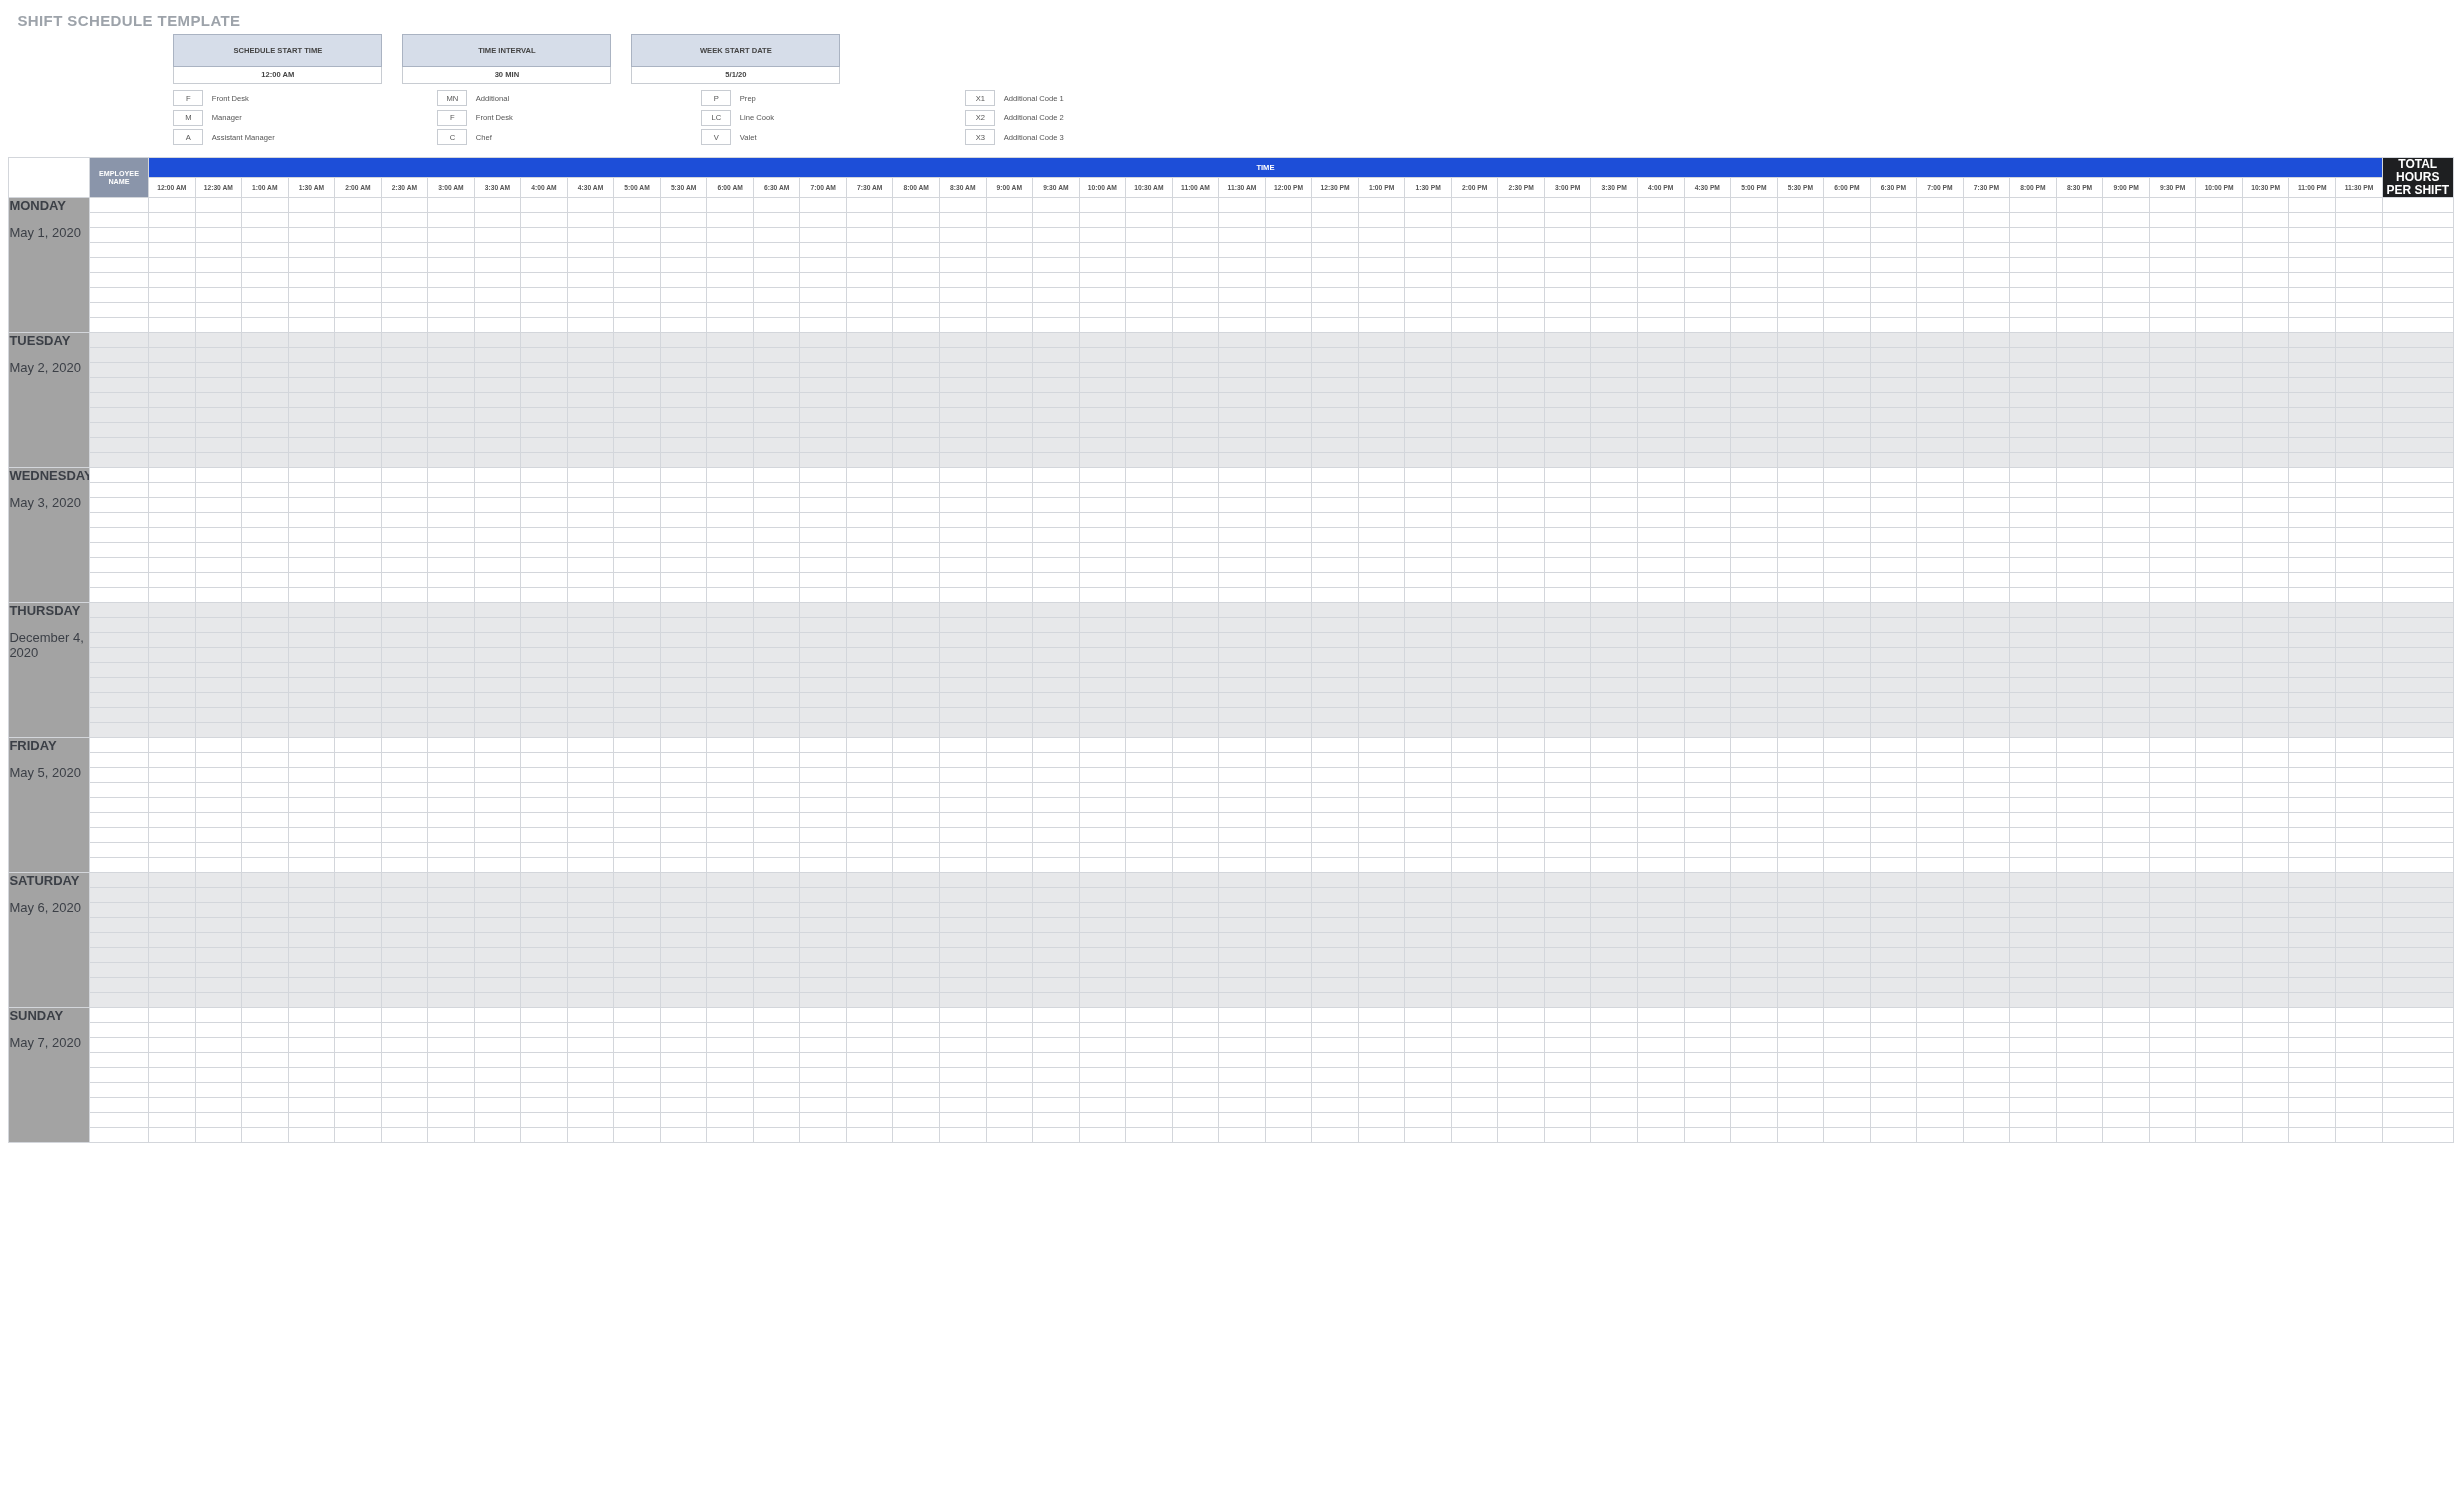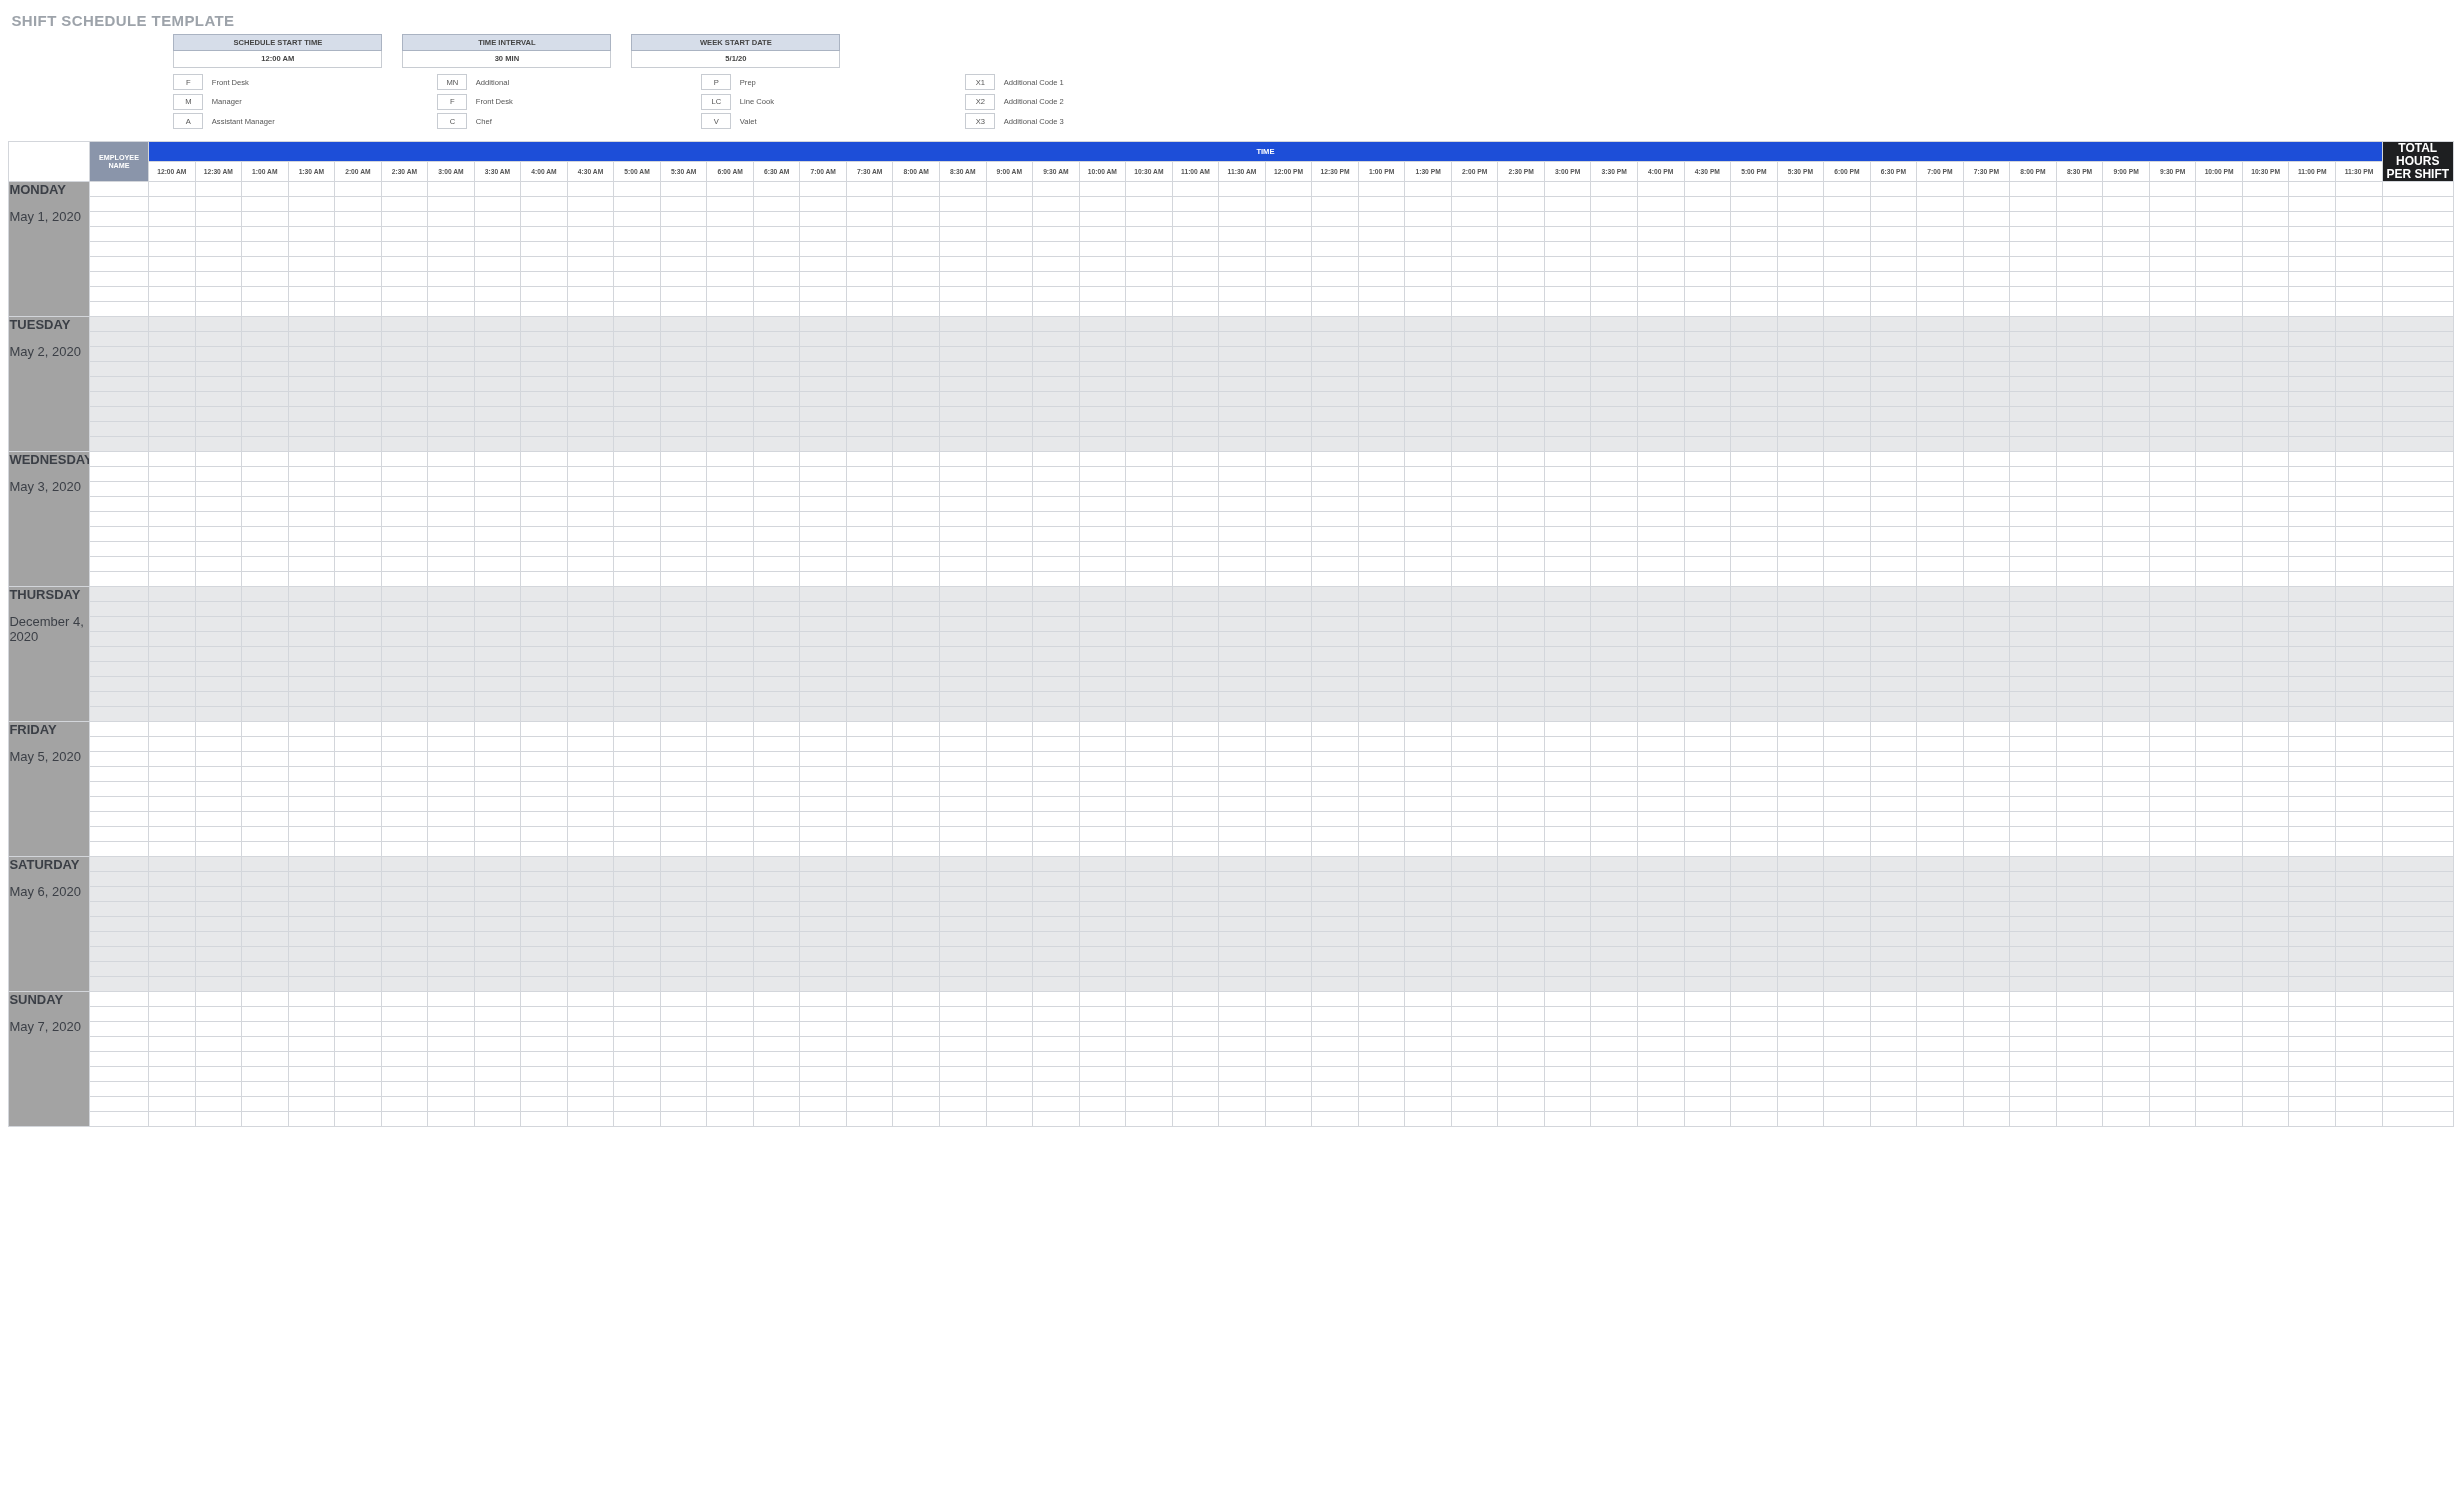--- a/index.html
+++ b/index.html
@@ -9,38 +9,38 @@
     font-family: Arial, Helvetica, sans-serif;
     background: #ffffff;
     color: #555;
   }
   .title {
     font-size: 15px;
     font-weight: 700;
     letter-spacing: 0.4px;
     color: #9da3aa;
     margin-bottom: 5px;
-    margin-left:3px;
+    margin-left:9px;
   }
 
   
   .config-row {
     display:flex;
     gap: 20px;
     margin-left: 165px;
     margin-bottom: 6.7px;
   }
   .config-block { width: 209px; }
   .config-hdr {
     border:0.8px solid #aab3c2;
     background:#d6dde9;
     font-size:7.6px;
     font-weight:700;
     text-align:center;
-    padding:3px 0;
+    padding:11px 0;
     color:#444;
   }
   .config-val {
     border:0.8px solid #c8ccd2;
     border-top:none;
     font-size:7.6px;
     font-weight:700;
     text-align:center;
     padding:3.4px 0;
     color:#444;

